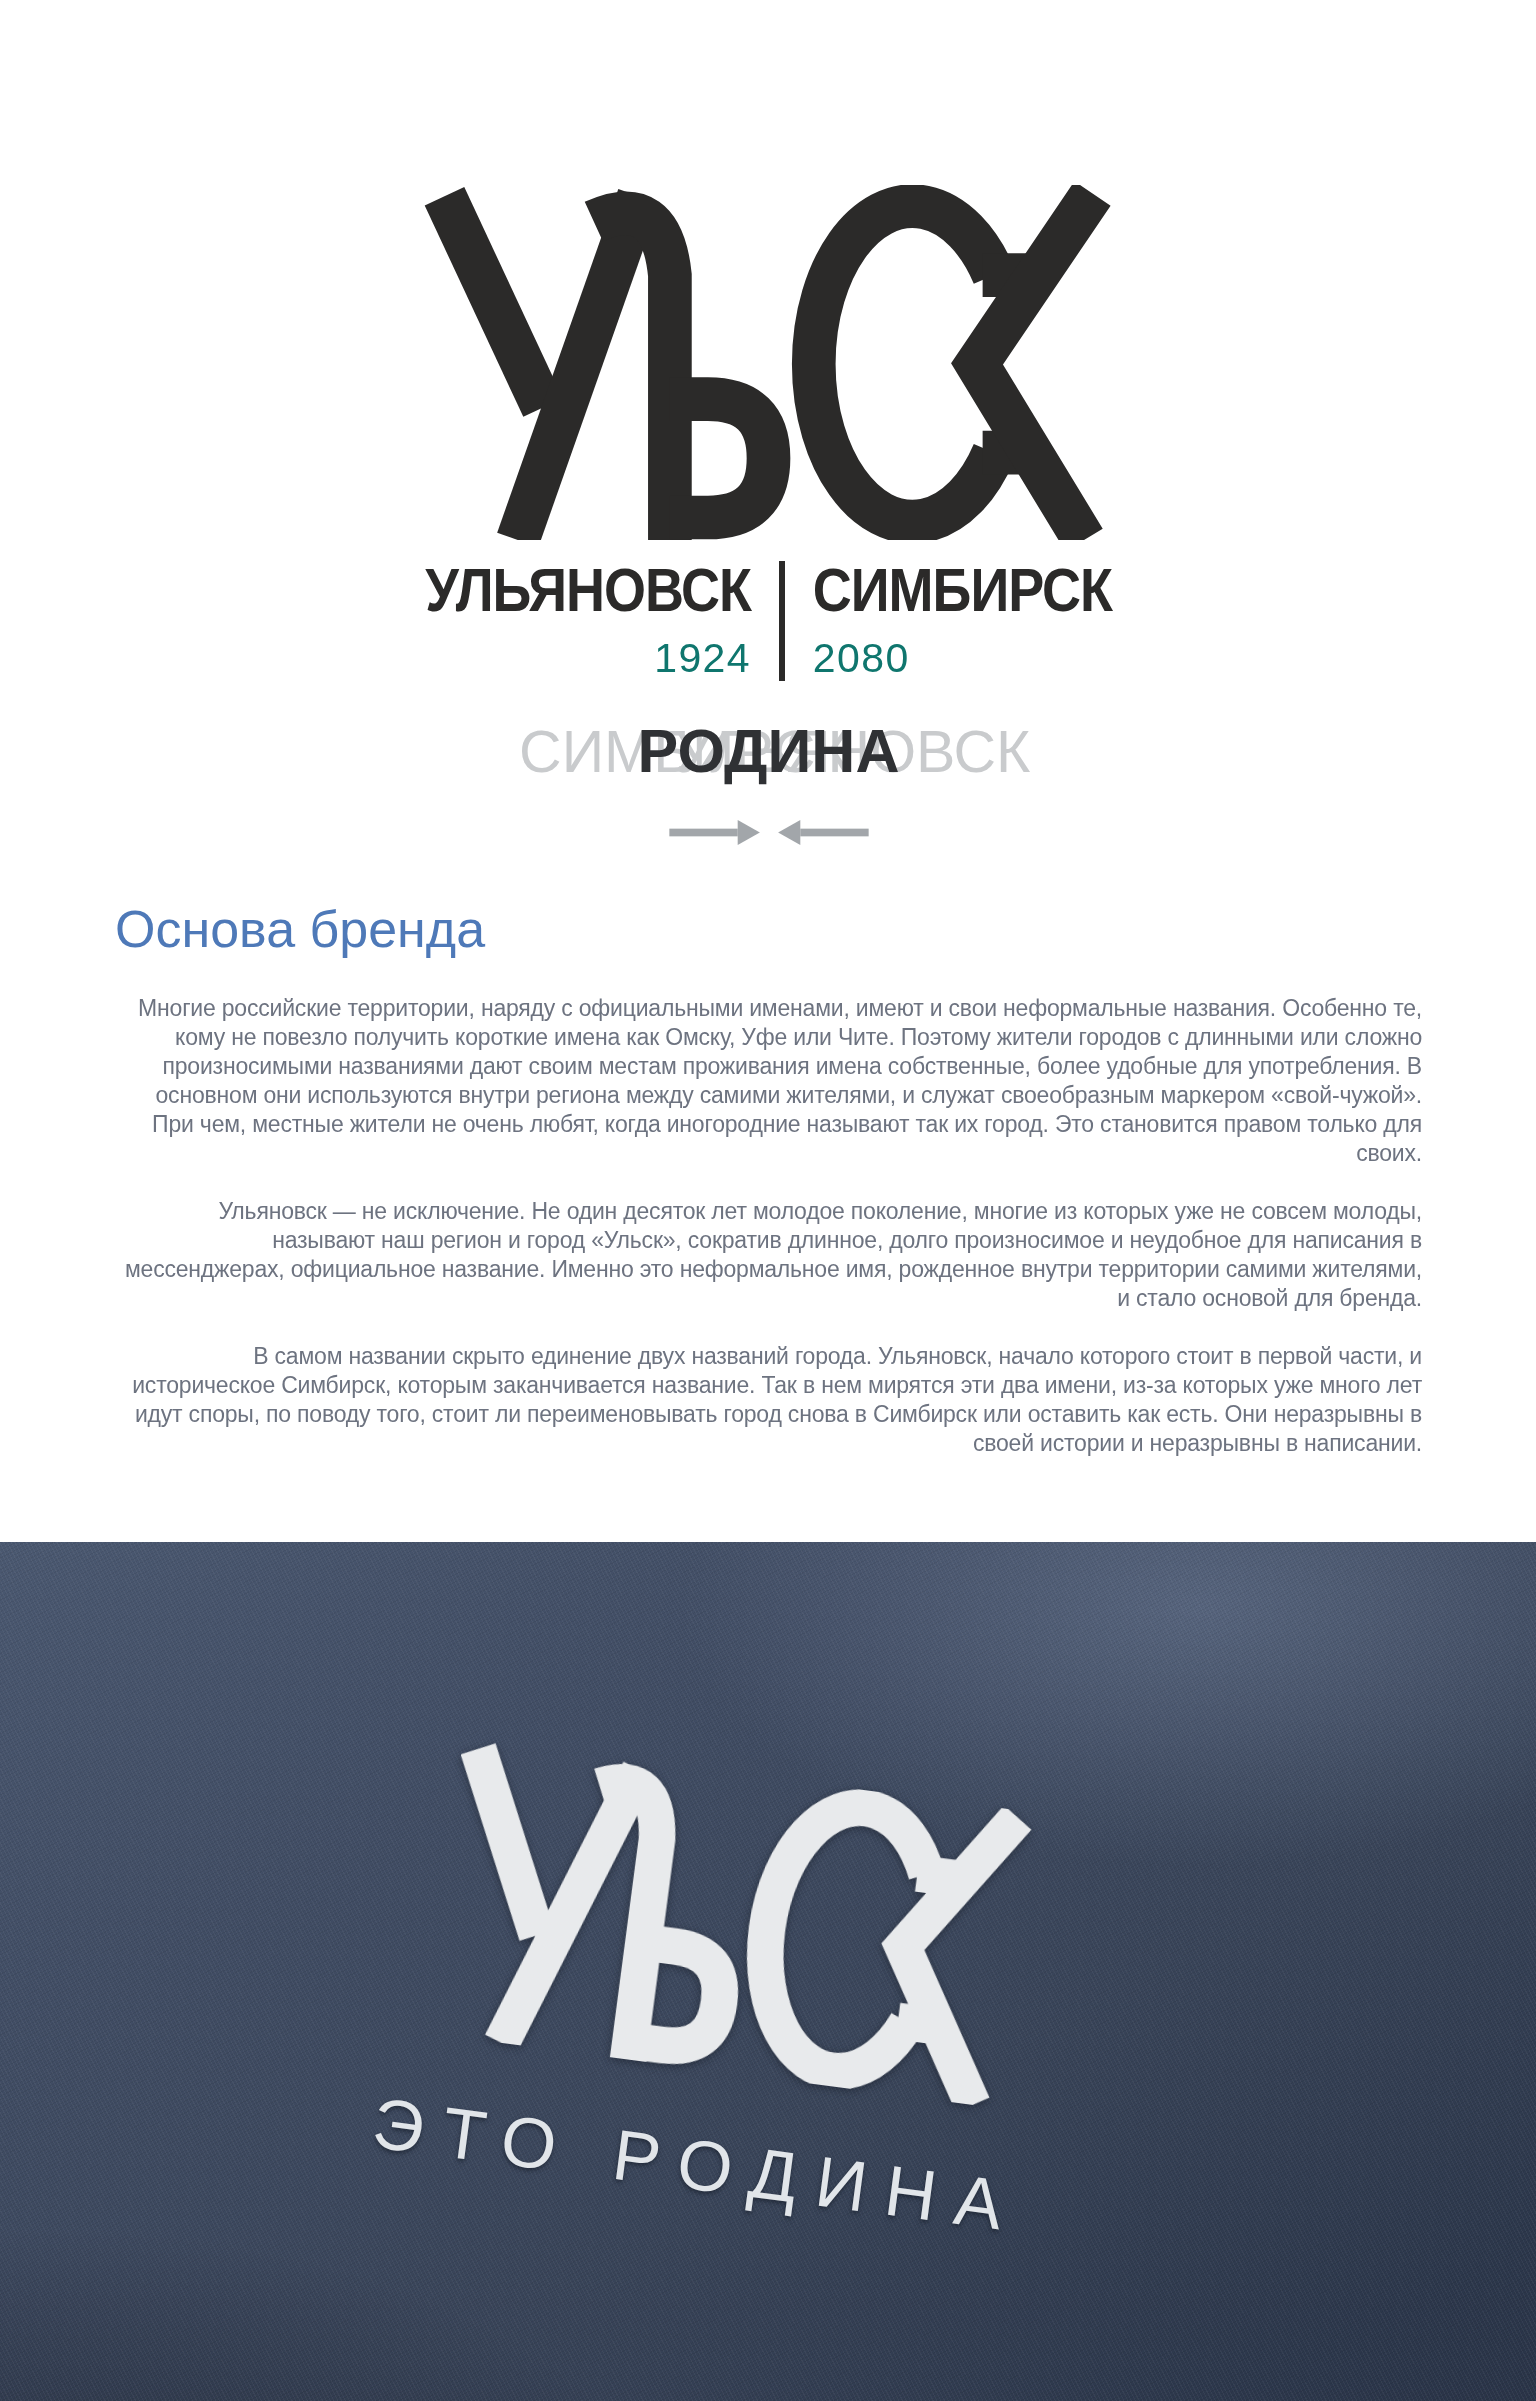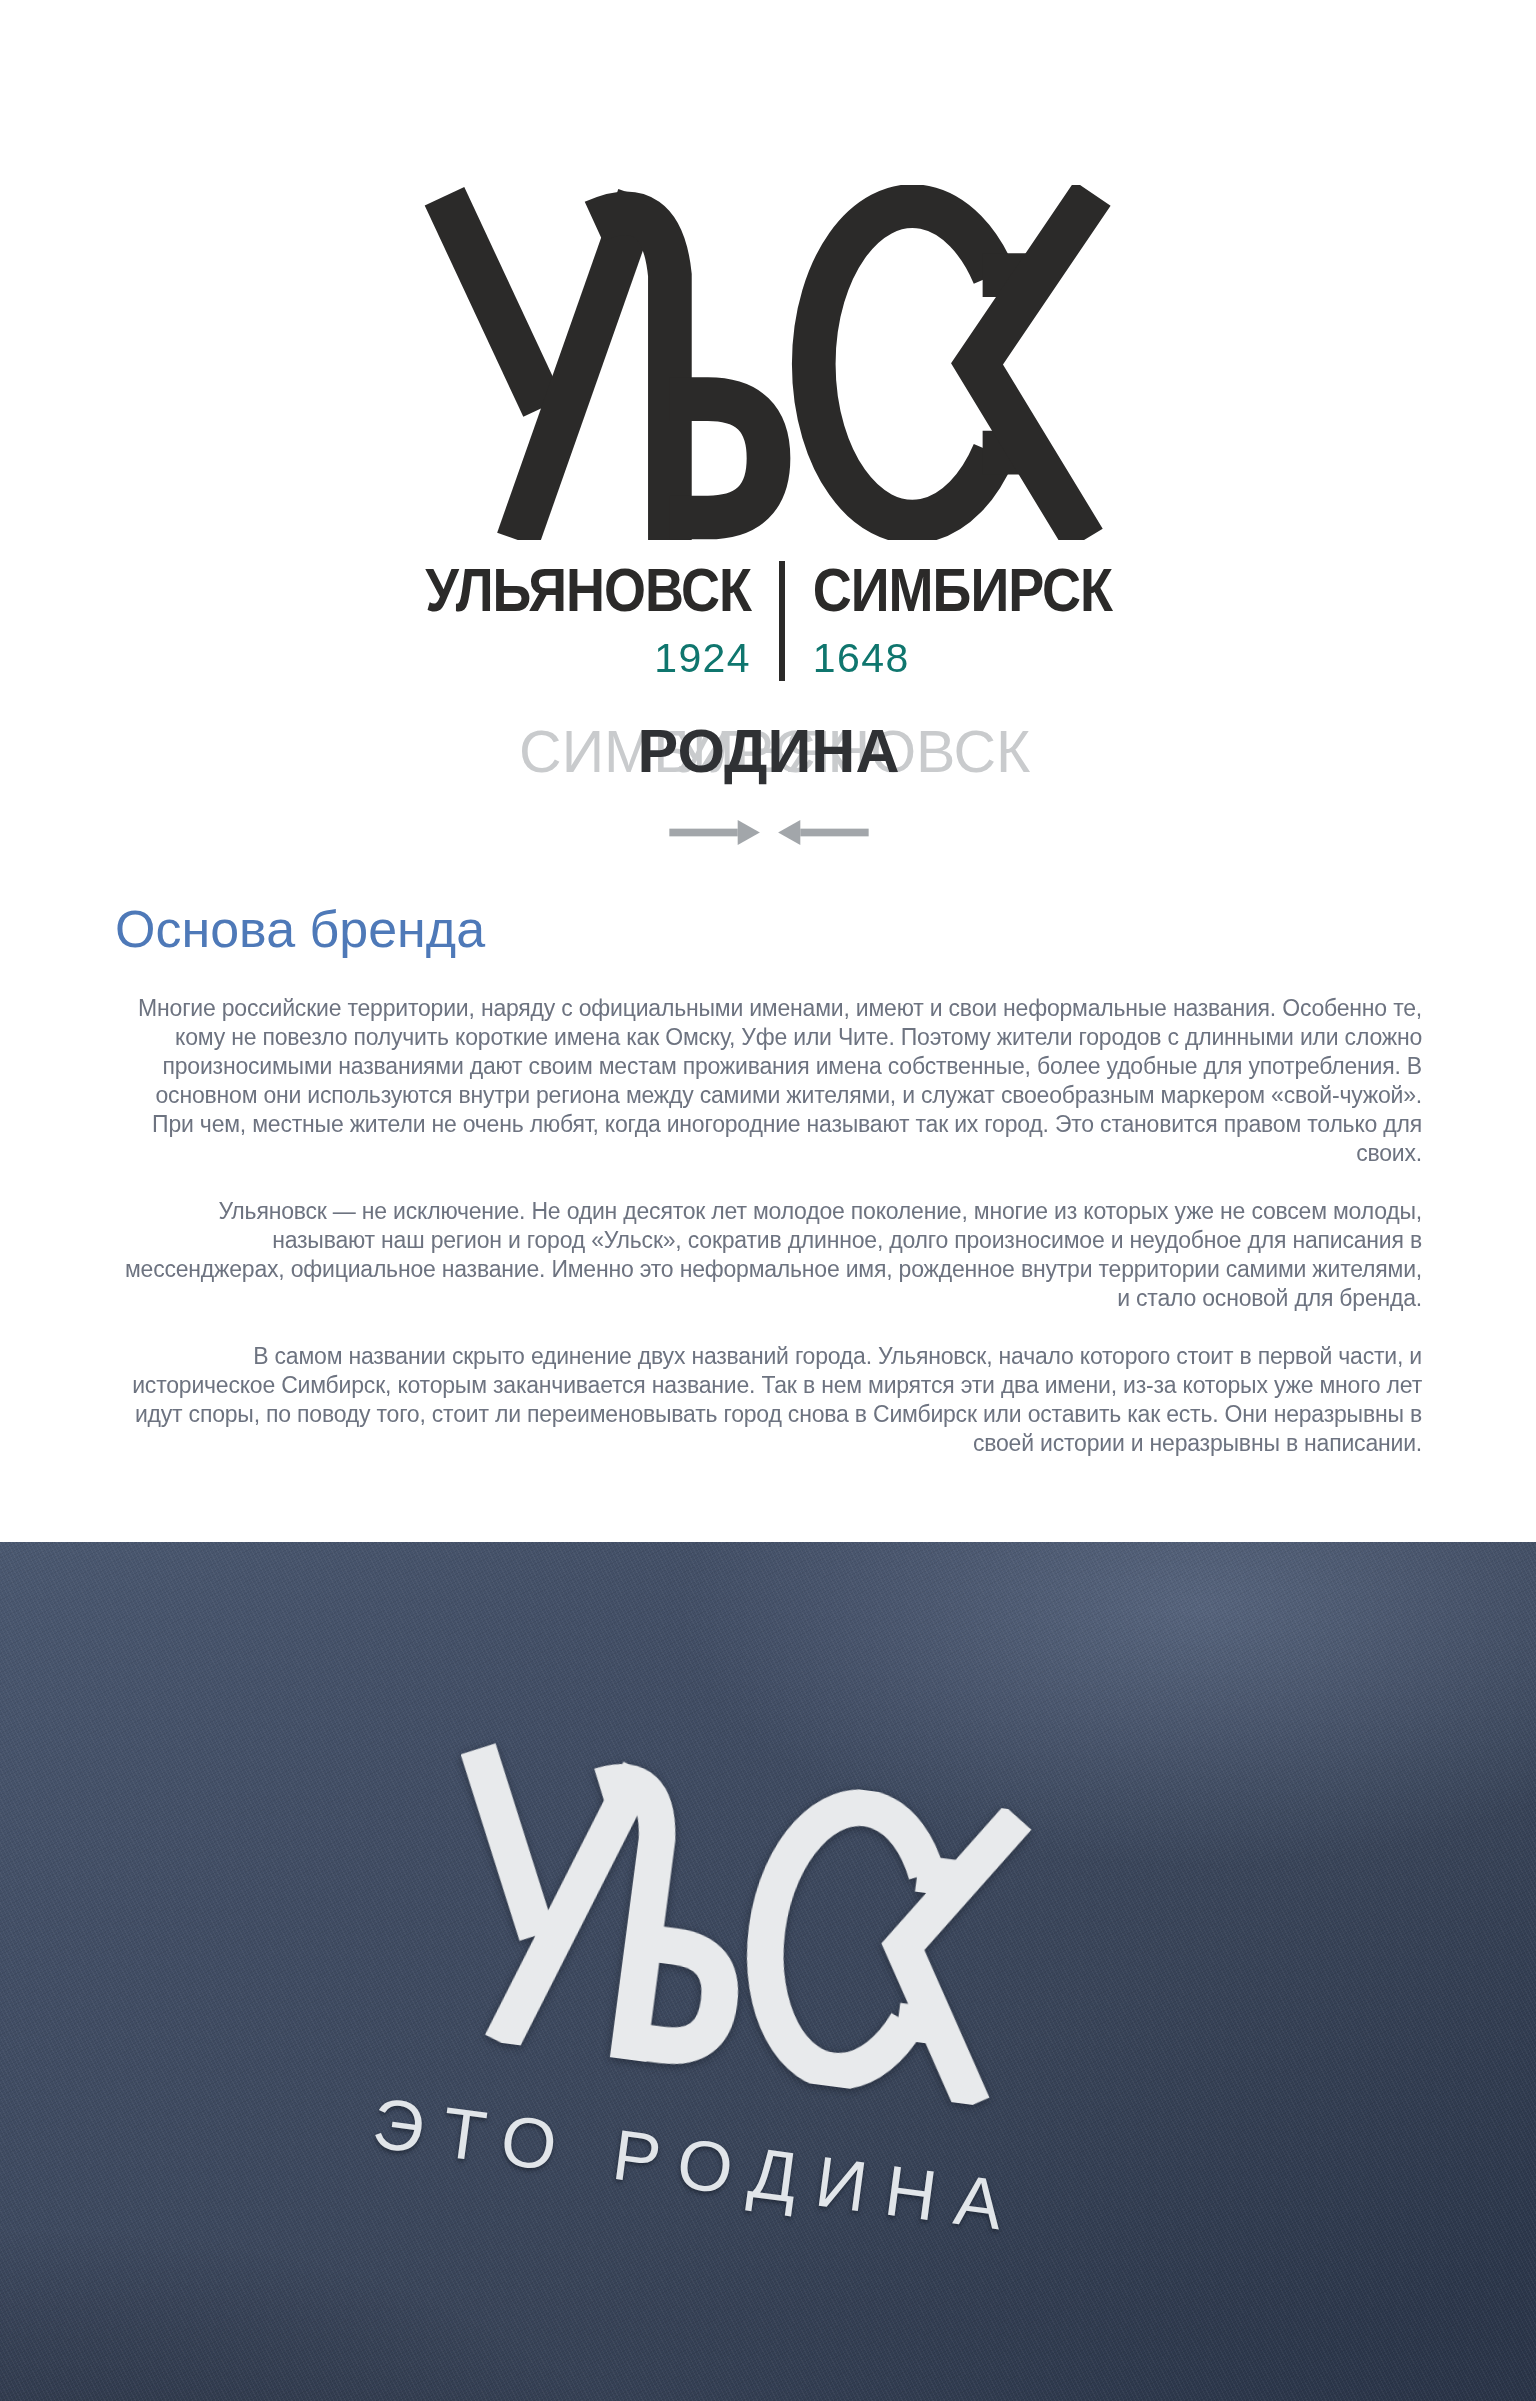--- a/index.html
+++ b/index.html
@@ -191,21 +191,21 @@
 </svg>
 
 <div class="cities">
   <div class="city-col left">
     <div class="city-name">УЛЬЯНОВСК</div>
     <div class="city-year">1924</div>
   </div>
   <div class="cities-divider"></div>
   <div class="city-col right">
     <div class="city-name">СИМБИРСК</div>
-    <div class="city-year">1648</div>
+    <div class="city-year">2080</div>
   </div>
 </div>
 
 <div class="transition">
   <div class="ghost-word g-left">СИМБИРСК</div>
   <div class="ghost-word g-right">УЛЬЯНОВСК</div>
   <div class="overlay-word">РОДИНА</div>
   <svg class="merge-arrows" width="207" height="35" viewBox="0 0 430 72" aria-hidden="true">
     <g fill="#a2a6aa">
       <g>

